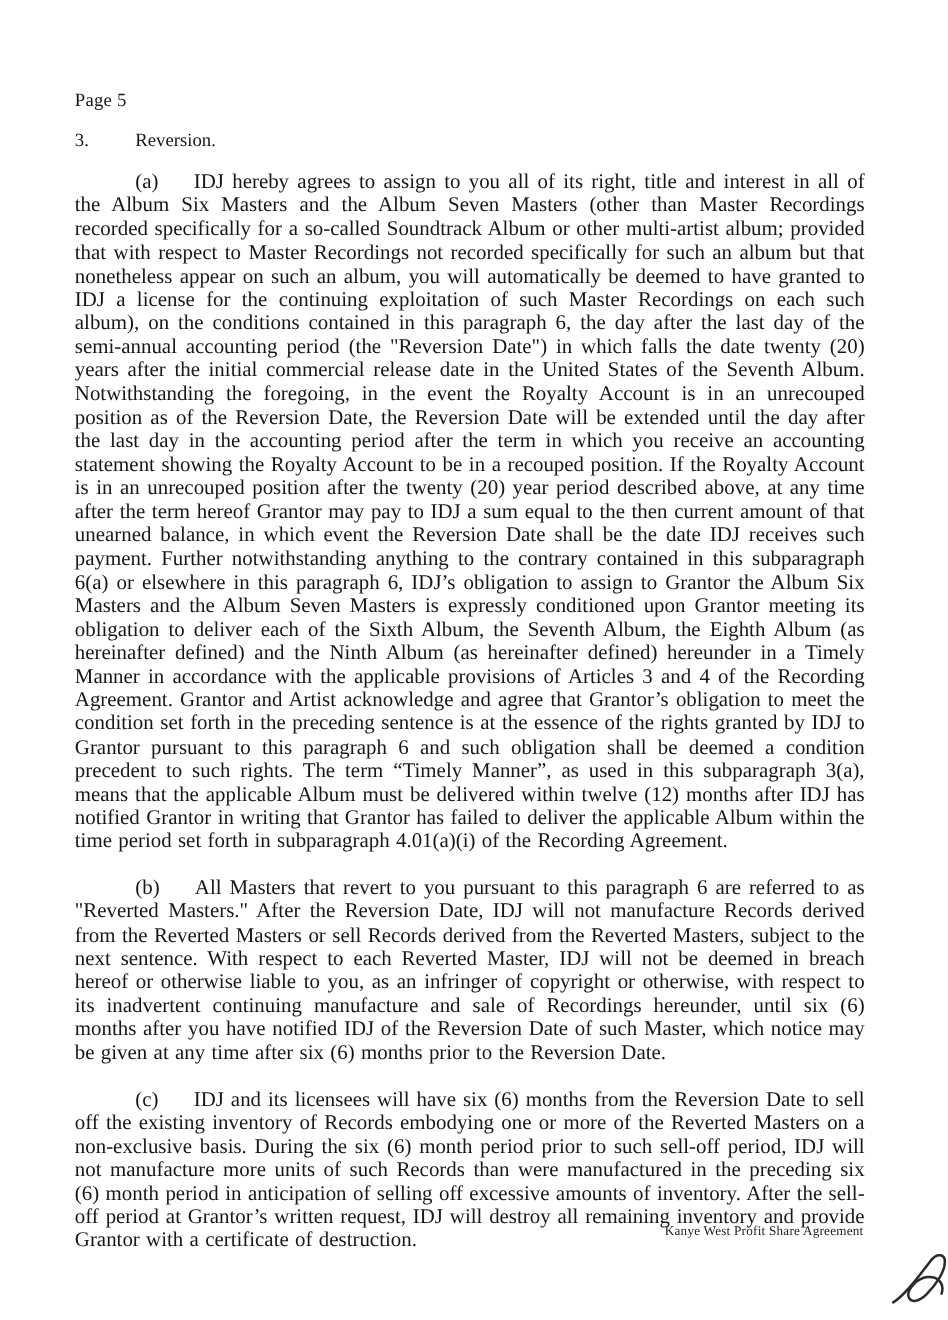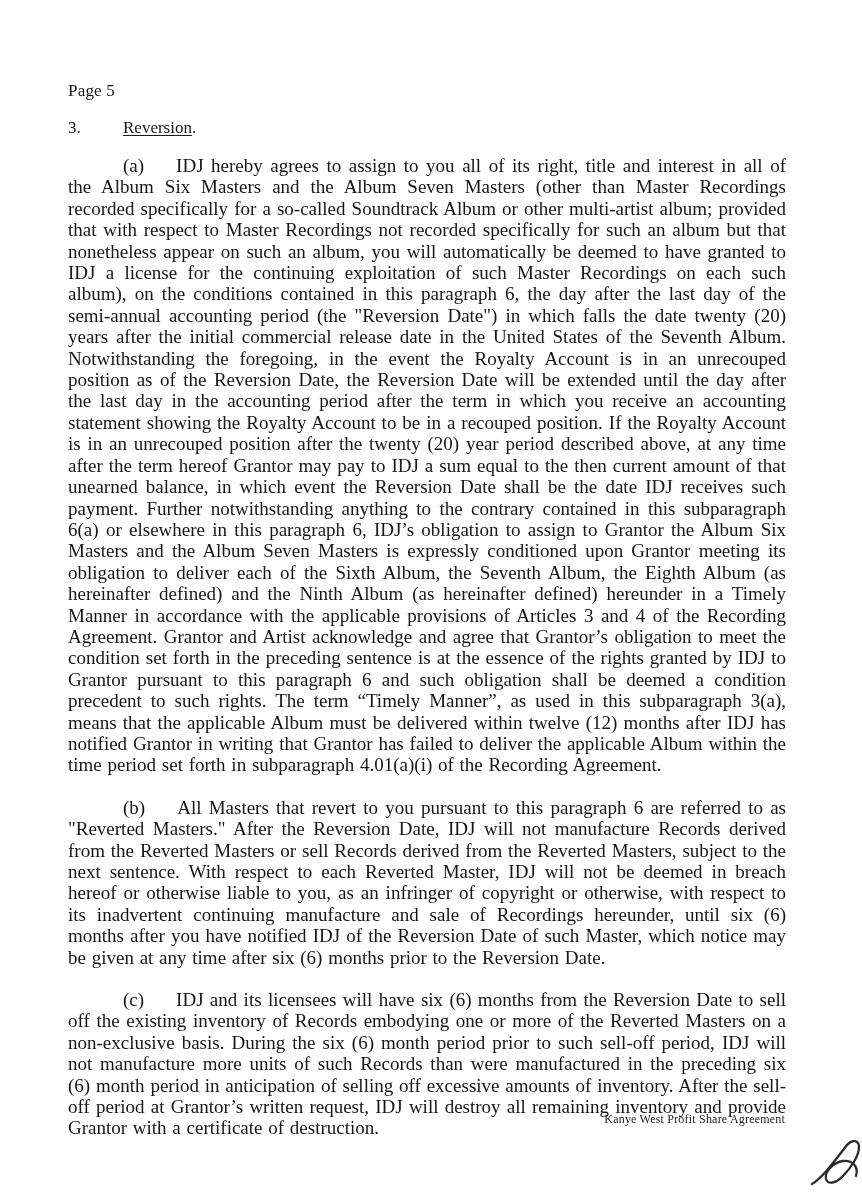--- a/index.html
+++ b/index.html
@@ -28,21 +28,20 @@
     position: absolute;
     left: 68px;
     top: 118px;
     font-size: 17px;
   }
   .section-heading .h-num {
     display: inline-block;
     width: 55px;
   }
   .u {
-    text-decoration: underline;
     text-underline-offset: 2px;
   }
   .doc-body {
     position: absolute;
     left: 68px;
     top: 155px;
     width: 718px;
   }
   .para {
     margin: 0 0 21px 0;

